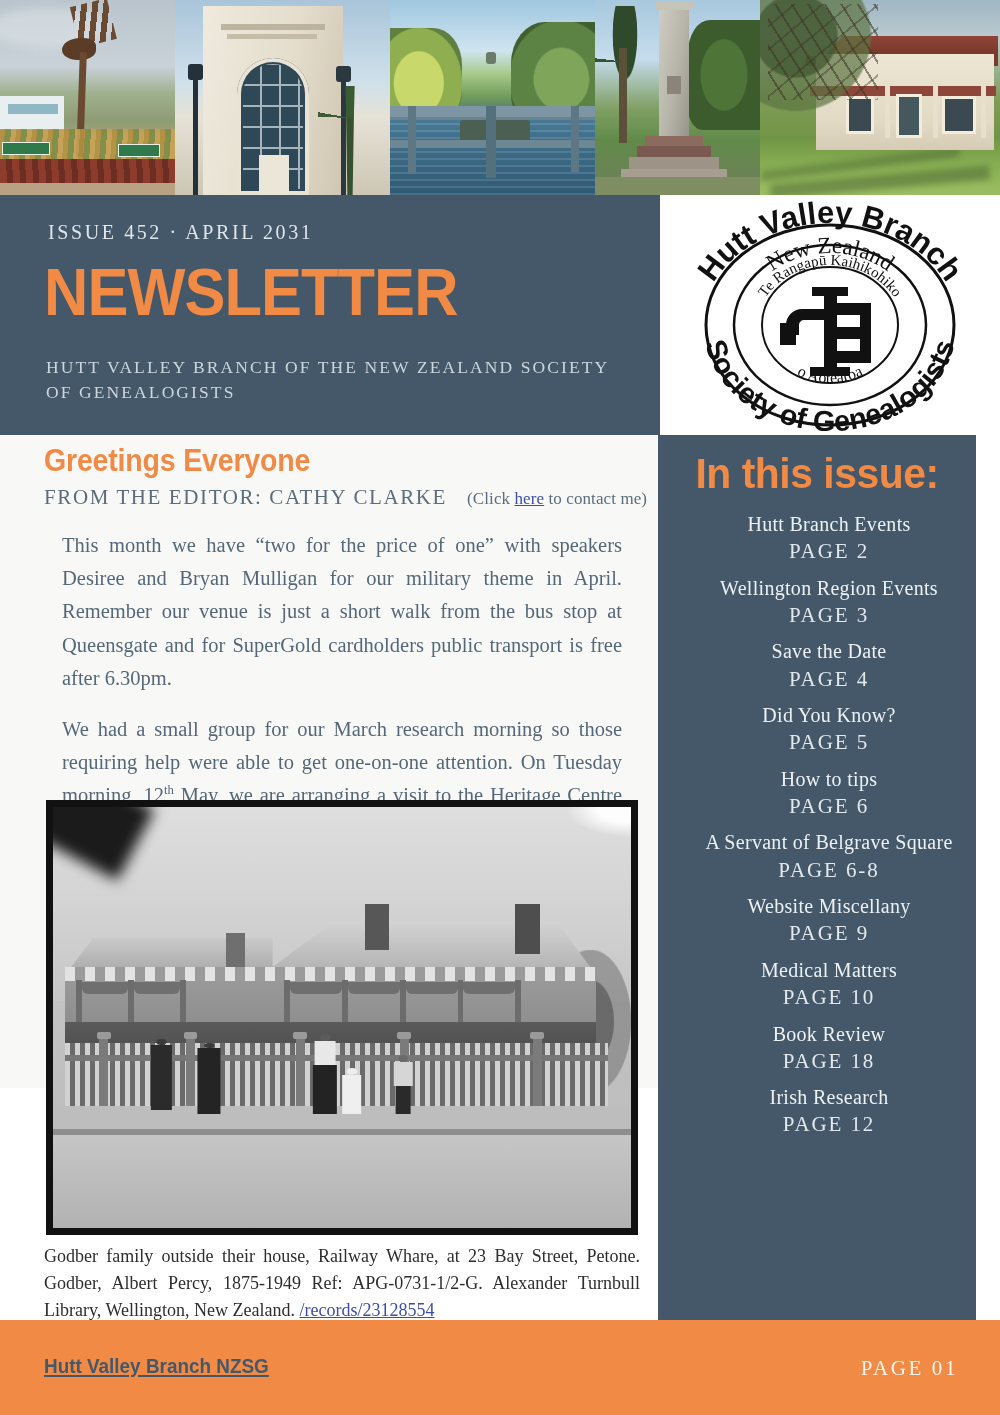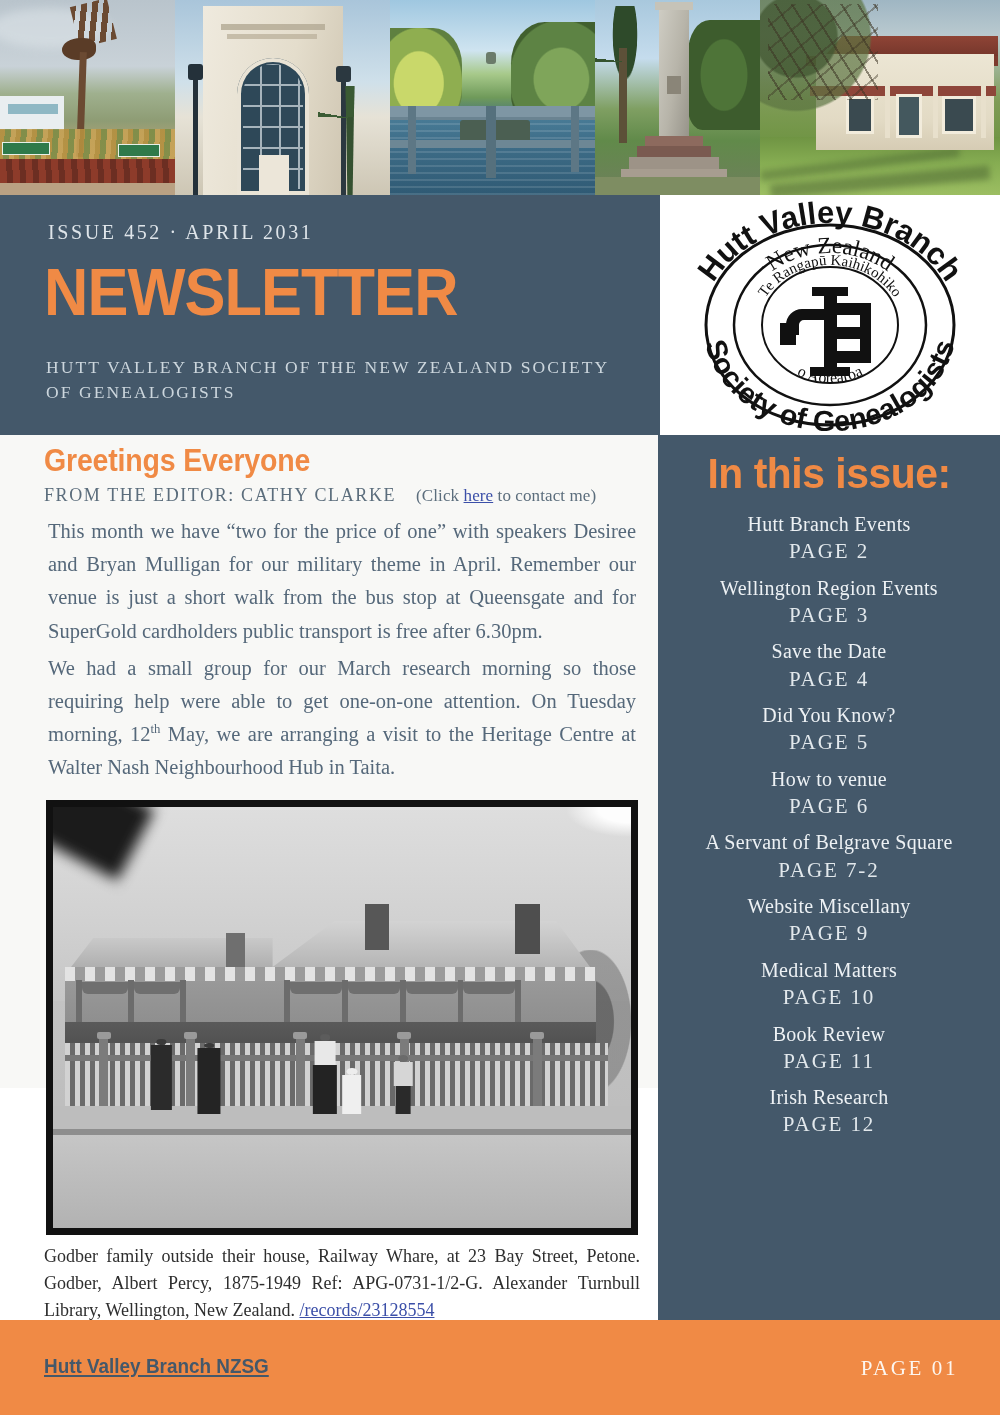--- a/index.html
+++ b/index.html
@@ -133,31 +133,31 @@
   .main-col { position:absolute; left:0; top:435px; width:658px; height:653px; background:#f8f8f6; }
   .greeting {
     position:absolute; left:44px; top:8px;
     font-family:"Liberation Sans", sans-serif; font-size:31px; font-weight:700;
     color:#f08a45; letter-spacing:-.2px; transform:scaleX(.92); transform-origin:left center;
   }
   .editor-line {
     position:absolute; left:44px; top:50px; width:600px;
     font-family:"Liberation Serif", serif; color:#5b6d7c; white-space:nowrap;
   }
-  .editor-name { font-size:18px; letter-spacing:1.6px; }
+  .editor-name { font-size:21px; letter-spacing:1.6px; }
   .editor-click { font-size:17px; letter-spacing:.1px; margin-left:20px; }
   .editor-click a, .caption a, .footer-link {
     color:#3b4fa8; text-decoration:underline; cursor:pointer;
   }
   .body-text {
     position:absolute; left:44px; top:76px; width:596px;
     font-family:"Liberation Serif", serif; font-size:20.5px; line-height:1.62;
     color:#55687a; text-align:justify; text-justify:inter-word; font-weight:300;
   }
-  .body-text p { margin:4px; }
+  .body-text p { margin:18px; }
   .body-text sup { font-size:.62em; vertical-align:super; }
 
   
   .hist-photo { position:absolute; left:46px; top:365px; width:592px; height:435px; background:#111; overflow:hidden; }
   .hp-inner { position:absolute; inset:7px; background:linear-gradient(#d8d8d8 0%,#cfcfcf 30%,#c3c3c3 46%,#b8b8b8 100%); overflow:hidden; }
   .hp-sky { position:absolute; left:0; top:0; width:100%; height:46%; background:linear-gradient(#dedede 0%,#d2d2d2 55%,#c6c6c6 100%); }
   .hp-corner { position:absolute; left:-30px; top:-30px; width:120px; height:80px; background:#1b1b1b; transform:rotate(28deg); filter:blur(7px); }
   .hp-flare { position:absolute; right:-16px; top:-6px; width:90px; height:40px; background:radial-gradient(ellipse at 80% 20%, rgba(255,255,255,.95) 0 30%, transparent 62%); }
   .hp-roof-l { position:absolute; left:2%; top:31%; width:36%; height:9%; background:linear-gradient(#c9c9c9,#a8a8a8); clip-path:polygon(0 100%,14% 0,100% 0,100% 100%); }
   .hp-roof-r { position:absolute; left:36%; top:27%; width:58%; height:13%; background:linear-gradient(#d3d3d3,#b0b0b0); clip-path:polygon(0 100%,22% 0,88% 0,100% 100%); }
@@ -182,21 +182,21 @@
   .fig .body { position:absolute; left:50%; transform:translateX(-50%); }
   .hp-tree-r { position:absolute; right:0; top:34%; width:14%; height:34%; background:radial-gradient(ellipse at 50% 50%, rgba(90,90,90,.85) 0 40%, rgba(120,120,120,.6) 42% 70%, transparent 72%); }
 
   .caption {
     position:absolute; left:44px; top:808px; width:596px;
     font-family:"Liberation Serif", serif; font-size:18px; line-height:1.5;
     color:#2e2e2e; text-align:justify; font-weight:300;
   }
 
   
-  .sidebar { position:absolute; left:658px; top:435px; width:342px; height:885px; background:#44586a; }
+  .sidebar { position:absolute; left:658px; top:435px; width:318px; height:885px; background:#44586a; }
   .issue-head {
     position:absolute; left:0; top:14px; width:100%; text-align:center;
     font-family:"Liberation Sans", sans-serif; font-size:43px; font-weight:700;
     color:#f08a45; letter-spacing:-.5px; transform:scaleX(.95);
   }
   .toc { position:absolute; left:12px; top:78px; width:318px; text-align:center; }
   .toc-item { margin-bottom:9px; }
   .toc-title {
     font-family:"Liberation Serif", serif; font-size:20px; color:#edf1f4;
     line-height:1.16; font-weight:300; letter-spacing:.3px;
@@ -448,38 +448,38 @@
     </div>
     <div class="toc-item">
       <div class="toc-title">Save the Date</div>
       <div class="toc-page">PAGE 4</div>
     </div>
     <div class="toc-item">
       <div class="toc-title">Did You Know?</div>
       <div class="toc-page">PAGE 5</div>
     </div>
     <div class="toc-item">
-      <div class="toc-title">How to venue</div>
+      <div class="toc-title">How to tips</div>
       <div class="toc-page">PAGE 6</div>
     </div>
     <div class="toc-item">
       <div class="toc-title">A Servant of Belgrave Square</div>
-      <div class="toc-page">PAGE 7-2</div>
+      <div class="toc-page">PAGE 6-8</div>
     </div>
     <div class="toc-item">
       <div class="toc-title">Website Miscellany</div>
       <div class="toc-page">PAGE 9</div>
     </div>
     <div class="toc-item">
       <div class="toc-title">Medical Matters</div>
       <div class="toc-page">PAGE 10</div>
     </div>
     <div class="toc-item">
       <div class="toc-title">Book Review</div>
-      <div class="toc-page">PAGE 11</div>
+      <div class="toc-page">PAGE 18</div>
     </div>
     <div class="toc-item">
       <div class="toc-title">Irish Research</div>
       <div class="toc-page">PAGE 12</div>
     </div>
   </div>
 </div>
 
 <div class="footer">
   <a class="footer-link">Hutt Valley Branch NZSG</a>

